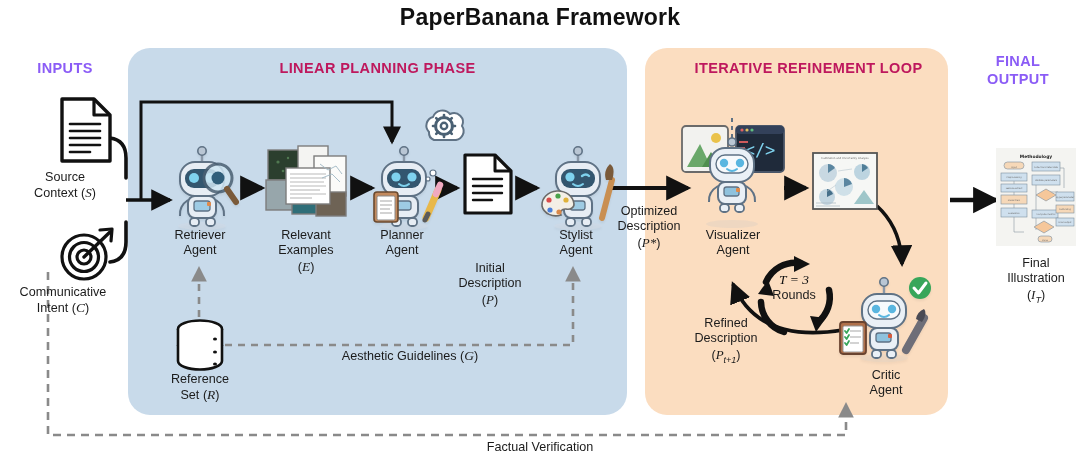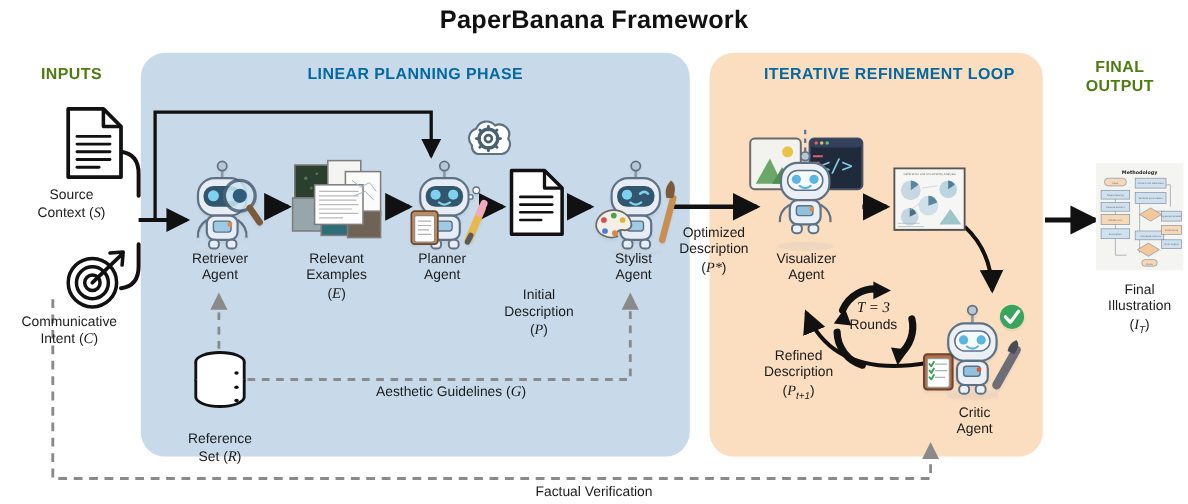--- a/index.html
+++ b/index.html
@@ -10,26 +10,26 @@
   .ctr{text-align:center;line-height:1.18;}
 
   
   #title{left:0;top:4px;width:1080px;text-align:center;
          font-size:23px;font-weight:700;letter-spacing:.2px;color:#111;}
 
   
   .panel{border-radius:22px;}
   #panel-planning{left:128px;top:48px;width:499px;height:367px;background:#c8daea;}
   #panel-refine{left:645px;top:48px;width:303px;height:367px;background:#fbddc0;}
-  .panel-title{font-size:14.5px;font-weight:700;letter-spacing:.4px;color:#0369a1;}
+  .panel-title{font-size:14.5px;font-weight:700;letter-spacing:.4px;color:#be185d;}
   #panel-planning-title{left:128px;top:60px;width:499px;}
   #panel-refine-title{left:645px;top:60px;width:303px;margin-left:12px;}
 
   
-  .col-head{font-size:14.5px;font-weight:700;letter-spacing:.4px;color:#4d7c0f;}
+  .col-head{font-size:14.5px;font-weight:700;letter-spacing:.4px;color:#8b5cf6;}
   #inputs-head{left:6px;top:60px;width:118px;}
   #output-head{left:958px;top:52px;width:120px;line-height:1.25;}
 
   
   .cap{font-size:12.6px;color:#1b1b1b;line-height:1.22;}
   .cap .it{font-style:italic;font-family:"Liberation Serif","DejaVu Serif",serif;font-size:13px;}
   .cap .cal{font-style:italic;font-family:"Liberation Serif","DejaVu Serif",serif;font-size:13.5px;}
   .sub{font-size:9px;vertical-align:sub;font-style:italic;}
 
   
@@ -315,21 +315,21 @@
   <div class="abs" style="left:173px;top:318px;">
     <svg class="art" width="54" height="56" viewBox="0 0 54 56">
       <ellipse cx="27" cy="11" rx="22" ry="8.5" fill="#fff" stroke="#111" stroke-width="2.6"></ellipse>
       <path d="M5,11 V27 a22,8.5 0 0 0 44,0 V11" fill="#fff" stroke="#111" stroke-width="2.6"></path>
       <path d="M5,27 V43 a22,8.5 0 0 0 44,0 V27" fill="#fff" stroke="#111" stroke-width="2.6"></path>
       <ellipse cx="42" cy="21" rx="2" ry="1.6" fill="#111"></ellipse>
       <ellipse cx="42" cy="34" rx="2" ry="1.6" fill="#111"></ellipse>
       <ellipse cx="42" cy="46" rx="2" ry="1.6" fill="#111"></ellipse>
     </svg>
   </div>
-  <div class="abs ctr cap" style="left:150px;top:372px;width:100px;margin-top:20px;">
+  <div class="abs ctr cap" style="left:150px;top:372px;width:100px;">
     <div>Reference</div>
     <div>
       <span>Set</span>
       <span>(<span class="cal">R</span>)</span>
     </div>
   </div>
 
   <div class="abs ctr cap" style="left:300px;top:348px;width:220px;">
     <span>Aesthetic Guidelines</span>
     <span>(<span class="cal">G</span>)</span>

